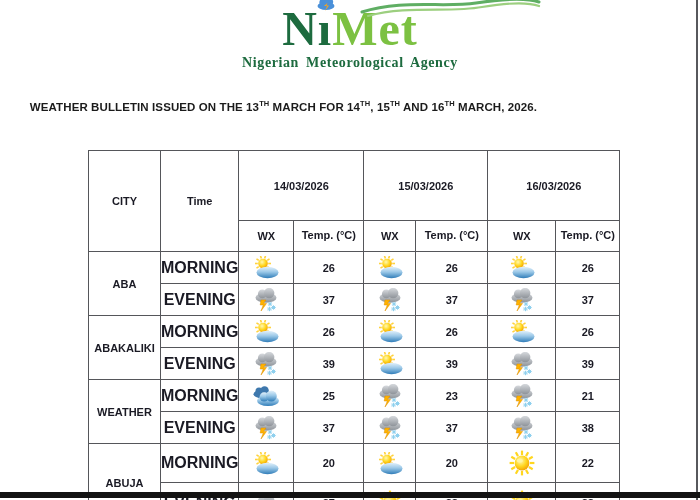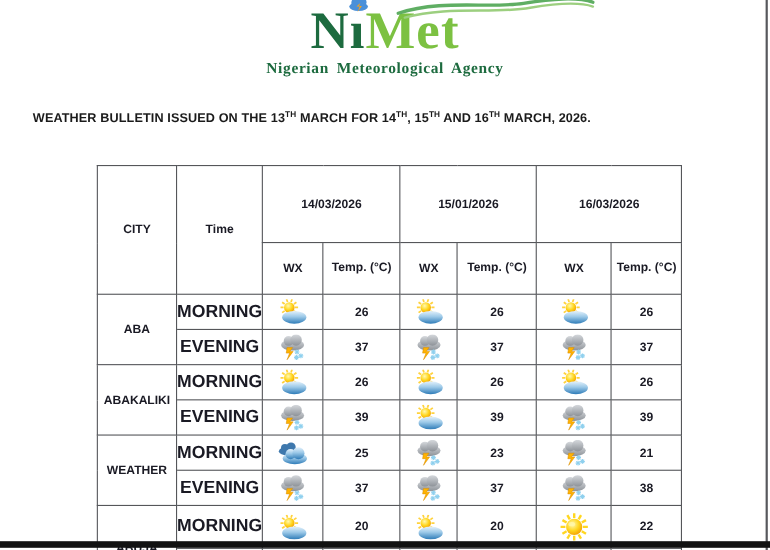--- a/index.html
+++ b/index.html
@@ -61,24 +61,24 @@
       <col style="width: 52px;">
       <col style="width: 72px;">
       <col style="width: 68px;">
       <col style="width: 64px;">
     </colgroup>
     <thead>
       <tr style="height: 70px;">
         <th rowspan="2">CITY</th>
         <th rowspan="2">Time</th>
         <th colspan="2">14/03/2026</th>
-        <th colspan="2">15/01/2026</th>
+        <th colspan="2">15/03/2026</th>
         <th colspan="2">16/03/2026</th>
       </tr>
-      <tr style="height: 47px;">
+      <tr style="height: 31px;">
         <th>WX</th>
         <th class="temp-head">Temp. (°C)</th>
         <th>WX</th>
         <th class="temp-head">Temp. (°C)</th>
         <th>WX</th>
         <th class="temp-head">Temp. (°C)</th>
       </tr>
     </thead>
     <tbody>
       <tr style="height: 32px;">

